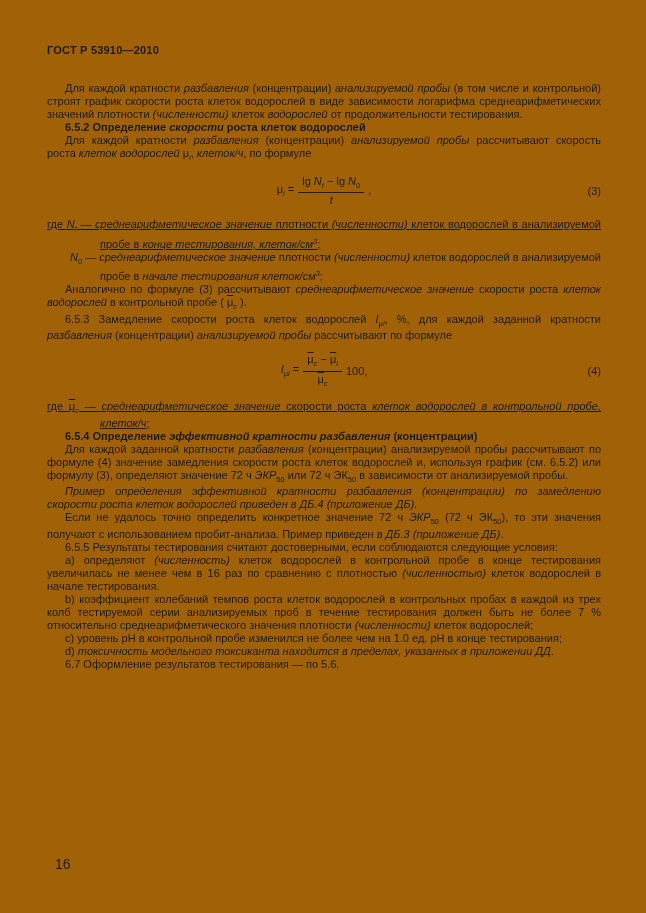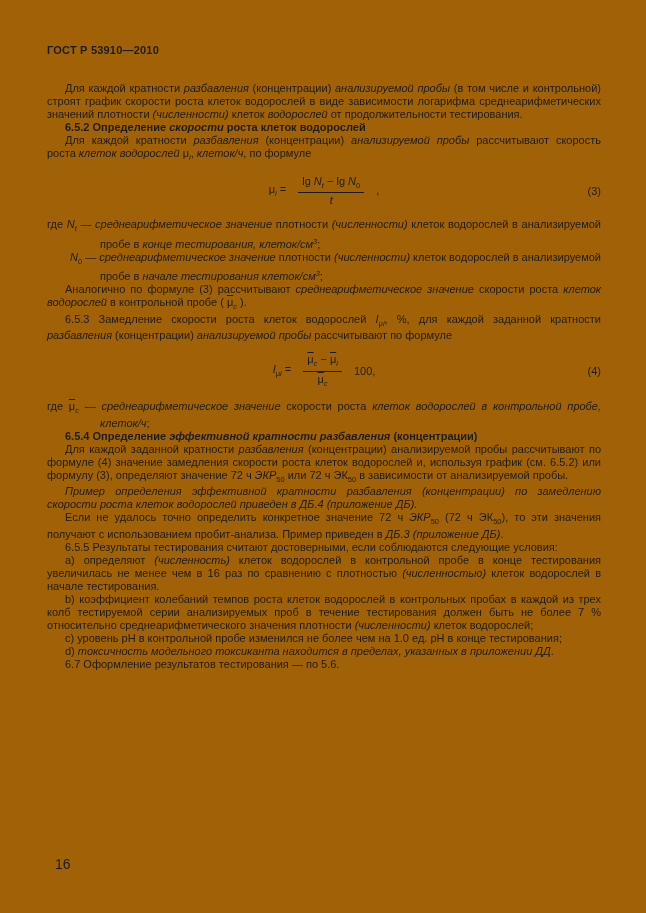--- a/index.html
+++ b/index.html
@@ -31,39 +31,39 @@
   }
   .page-number {
     position: absolute;
     left: 55px;
     top: 856px;
     font-size: 14px;
   }
   p.blk { margin: 0; }
   .b-p       { text-indent: 18px; text-align: justify; }
   .b-heading { font-weight: bold; text-indent: 18px; }
-  .b-def1 { padding-left: 53px; text-indent: -53px; text-align: justify; }
+  .b-def1 { padding-left: 53px; text-indent: -53px; text-align: justify; text-decoration: underline; }
   .b-def2 { padding-left: 53px; text-indent: -30px; text-align: justify; }
   .b-def3 { padding-left: 53px; text-indent: -26px; }
   .b-note {
     font-size: 9.4px;
     line-height: 11.5px;
     margin: 6px 0;
     text-indent: 18px;
     text-align: justify;
   }
   .b-formula {
     display: flex;
     align-items: center;
     position: relative;
     margin: 11px 0;
     min-height: 32px;
   }
   .f-center { flex: 1; display: flex; justify-content: center; align-items: center; }
-  .f-frac { display: inline-flex; flex-direction: column; align-items: center; margin: 0 12px; justify-content: flex-end; }
+  .f-frac { display: inline-flex; flex-direction: column; align-items: center; margin: 0 4px; justify-content: flex-end; }
   .f-num { padding: 0 4px 1px; border-bottom: 1px solid #1c1c1c; white-space: nowrap; }
   .f-den { padding-top: 1px; white-space: nowrap; }
   .f-number { position: absolute; right: 0; top: 50%; transform: translateY(-50%); }
   .s-n {}
   .s-i  { font-style: italic; }
   .s-b  { font-weight: bold; }
   .s-bi { font-weight: bold; font-style: italic; }
   .s-sub  { font-size: 7.5px; vertical-align: -2.5px; }
   .s-isub { font-size: 7.5px; vertical-align: -2.5px; font-style: italic; }
   .s-sup  { font-size: 7.5px; vertical-align: 4px; }

